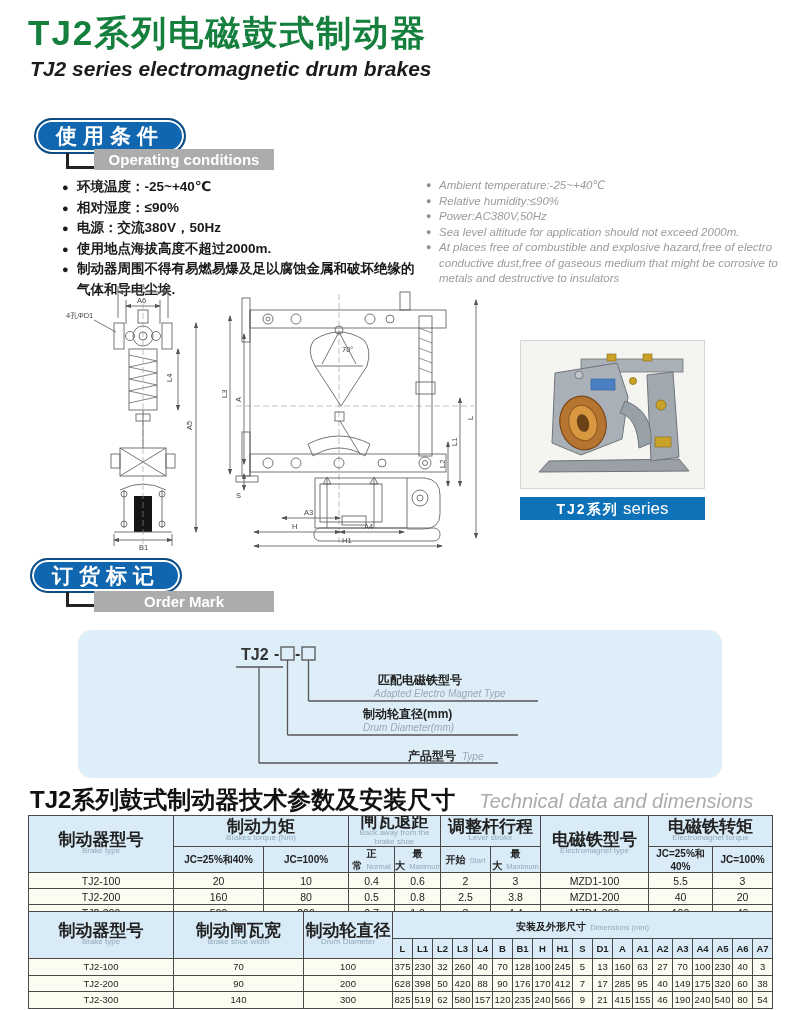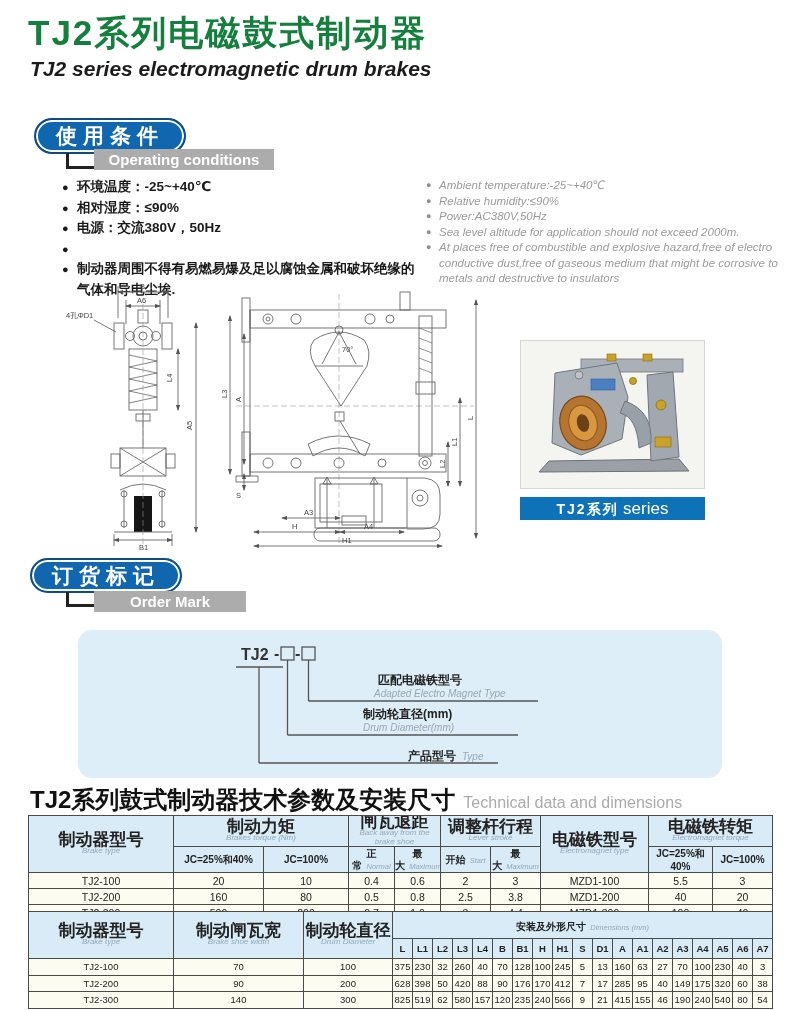--- a/index.html
+++ b/index.html
@@ -14,21 +14,21 @@
   
   .pill{background:#1166b0;border:2px solid #0d4d86;border-radius:19px;box-shadow:inset 0 0 0 2px #fff;
         color:#fff;font-weight:bold;text-align:center;letter-spacing:6px;}
   .pill1{left:34px;top:118px;width:148px;height:32px;font-size:21px;line-height:32px;}
   .pill2{left:30px;top:558px;width:148px;height:31px;font-size:21px;line-height:31px;}
   .conn{border-left:3px solid #222;border-bottom:3px solid #222;}
   .conn1{left:66px;top:153px;width:28px;height:13px;}
   .conn2{left:66px;top:592px;width:28px;height:12px;}
   .gbar{background:#acacac;color:#fff;font-weight:bold;text-align:center;}
   .gbar1{left:94px;top:149px;width:180px;height:21px;font-size:15px;line-height:21px;}
-  .gbar2{left:94px;top:591px;width:152px;height:21px;font-size:15px;line-height:21px;}
+  .gbar2{left:94px;top:591px;width:180px;height:21px;font-size:15px;line-height:21px;}
 
   
   .blist{display:block;}
   .blist-zh{left:62px;top:177px;width:360px;}
   .blist-zh .b-item{display:flex;font-size:13.5px;font-weight:bold;color:#1a1a1a;line-height:20.5px;}
   .blist-zh .dot{width:15px;flex:0 0 15px;font-size:11px;}
   .blist-en{left:426px;top:178px;width:362px;}
   .blist-en .b-item{display:flex;font-size:11.5px;font-style:italic;color:#9b9b9b;line-height:15.5px;}
   .blist-en .dot{width:13px;flex:0 0 13px;font-size:9px;color:#8f8f8f;}
 
@@ -45,26 +45,26 @@
 
   
   .panel{left:78px;top:630px;width:644px;height:148px;background:#ddeef8;border-radius:14px;}
   .ozh{font-size:12px;font-weight:bold;fill:#222;font-family:"Liberation Sans",sans-serif;}
   .oen{font-size:10px;font-style:italic;fill:#98a8b4;font-family:"Liberation Sans",sans-serif;}
   .ocode{font-size:16px;font-weight:bold;fill:#333;font-family:"Liberation Sans",sans-serif;}
 
   
   .sec-title{left:30px;top:784px;white-space:nowrap;}
   .sec-title .zh{font-size:24px;font-weight:bold;color:#111;}
-  .sec-title .en{font-size:16px;color:#ababab;margin-left:8px;}
+  .sec-title .en{font-size:20px;font-style:italic;color:#ababab;margin-left:24px;}
   table.datatable{position:absolute;left:28px;border-collapse:collapse;table-layout:fixed;width:744px;}
   .datatable th,.datatable td{border:1px solid #4a4a4a;padding:0;text-align:center;vertical-align:middle;overflow:hidden;}
   .datatable thead th{background:#d8ebf7;}
   .hzh{font-size:17px;font-weight:bold;color:#222;line-height:12px;}
-  .hen{font-size:8px;font-weight:normal;font-style:italic;color:#93a9b9;line-height:9px;}
+  .hen{font-size:8px;font-weight:normal;color:#93a9b9;line-height:9px;}
   span.hzh{font-size:10px;}
   span.hen{font-size:7.5px;}
   #table1 thead tr:nth-child(1) th{height:29px;}
   #table1 thead tr:nth-child(2) th{height:17px;font-size:10px;font-weight:bold;color:#222;}
   #table1 tbody td{height:15px;font-size:10.5px;color:#222;background:#fdfcf0;}
   #table2 thead tr:nth-child(1) th{height:26px;}
   #table2 thead tr:nth-child(2) th{height:19px;font-size:9.5px;font-weight:bold;color:#222;}
   #table2 tbody td{height:15.5px;font-size:9.5px;color:#222;background:#fdfcf0;}
   .datatable tbody tr.alt td{background:#cde8f7;}
 </style>
@@ -88,20 +88,21 @@
       <div class="b-item">
         <span class="dot">●</span>
         <span>相对湿度：≤90%</span>
       </div>
       <div class="b-item">
         <span class="dot">●</span>
         <span>电源：交流380V，50Hz</span>
       </div>
       <div class="b-item">
         <span class="dot">●</span>
+        <span>使用地点海拔高度不超过2000m.</span>
       </div>
       <div class="b-item">
         <span class="dot">●</span>
         <span>制动器周围不得有易燃易爆及足以腐蚀金属和破坏绝缘的气体和导电尘埃.</span>
       </div>
     </div>
   <div class="abs blist blist-en">
       <div class="b-item">
         <span class="dot">●</span>
         <span>Ambient temperature:-25~+40℃</span>

